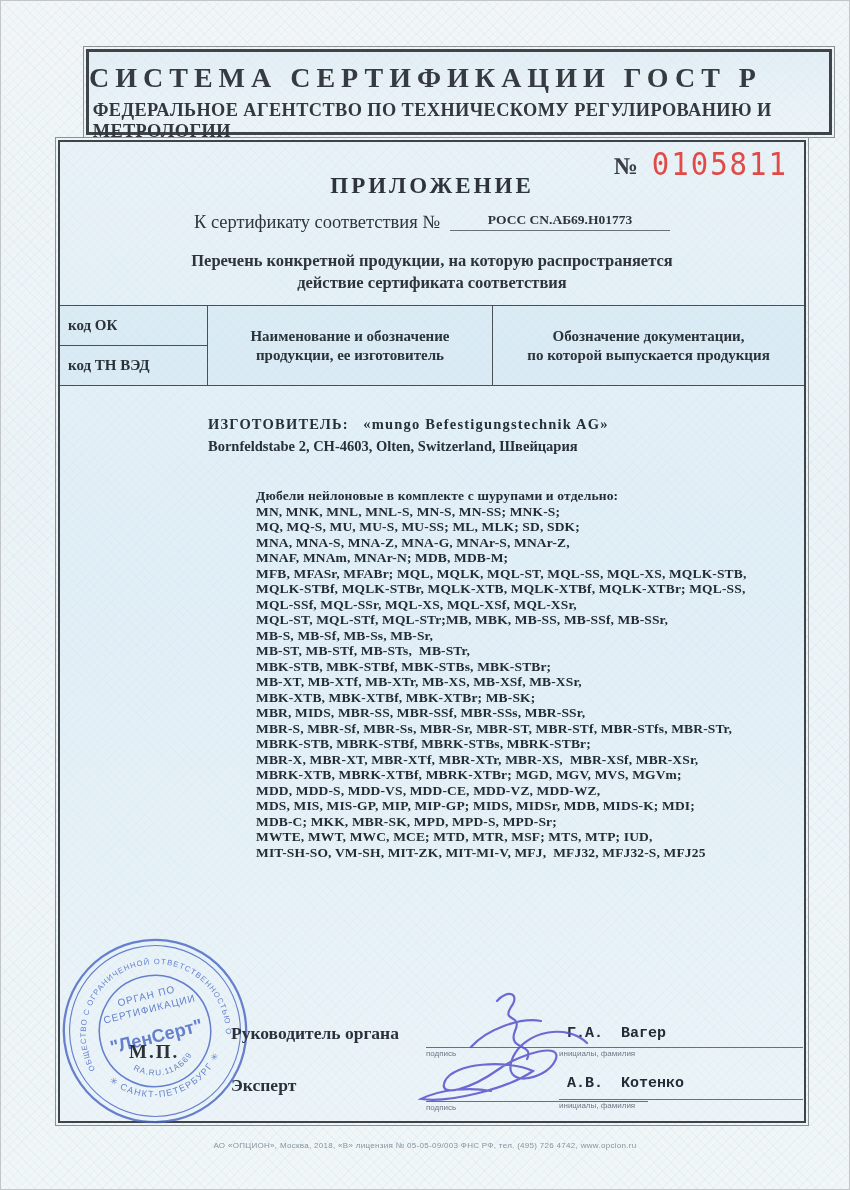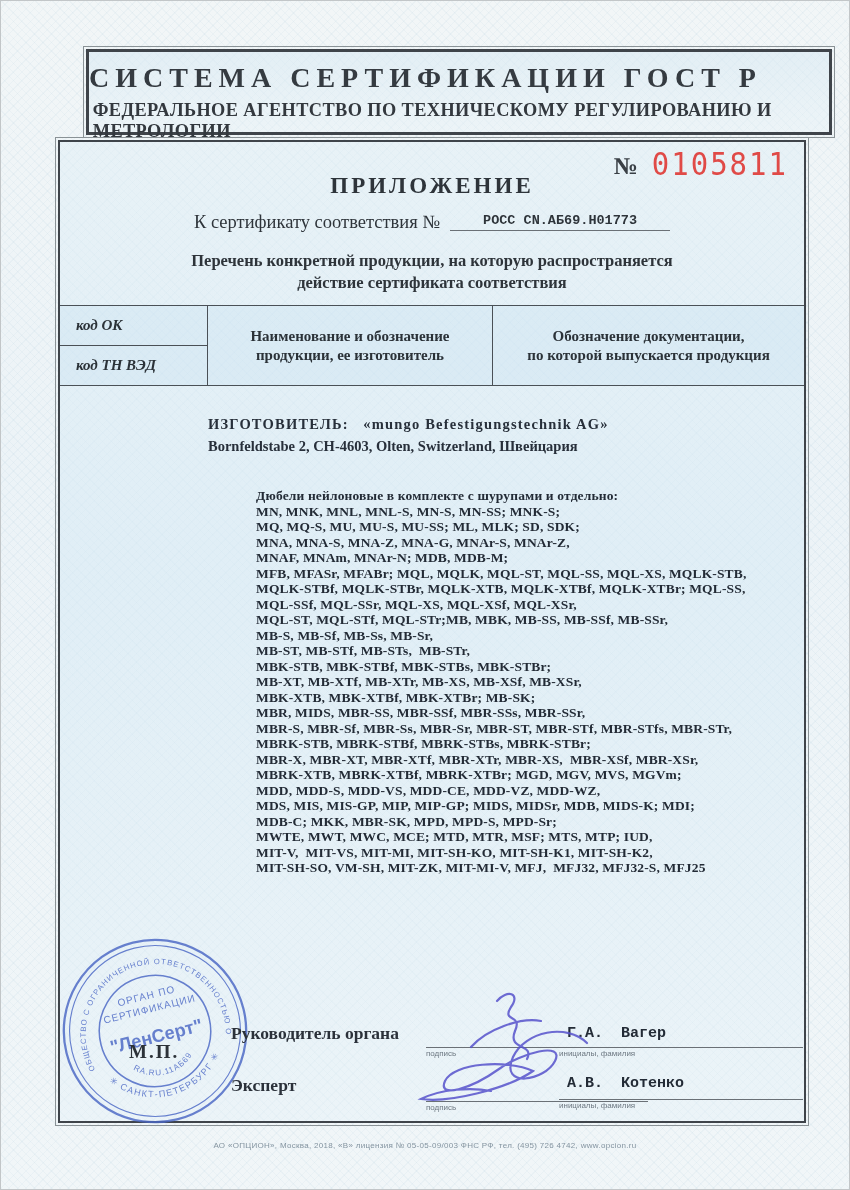--- a/index.html
+++ b/index.html
@@ -31,27 +31,27 @@
   }
 
   .doc-number{position:absolute; top:5px; right:16px; display:flex; align-items:baseline;}
   .doc-number .nosign{font-size:24px; font-weight:bold; color:#3a4046; margin-right:14px;}
   .doc-number .num{font-family:"DejaVu Sans Mono","Liberation Mono",monospace; font-size:29px; color:#e04a47; letter-spacing:2px; transform:scaleY(1.08);}
 
   .appendix-title{position:absolute; top:31px; left:0; width:100%; text-align:center; font-size:23px; font-weight:bold; letter-spacing:3px; color:#2e343a;}
 
   .cert-line{position:absolute; top:70px; left:0; width:100%; display:flex; justify-content:center; align-items:flex-end;}
   .cert-line .lbl{font-size:18.5px; color:#2e343a;}
-  .cert-line .val{margin-left:10px; width:220px; text-align:center; font-family:Liberation Mono, monospace; font-size:13.5px; font-weight:bold; color:#2e343a; border-bottom:1px solid #6a7076; padding-bottom:2px; transform:translateY(-2px); white-space:pre;}
+  .cert-line .val{margin-left:10px; width:220px; text-align:center; font-family:Liberation Serif, serif; font-size:13.5px; font-weight:bold; color:#2e343a; border-bottom:1px solid #6a7076; padding-bottom:2px; transform:translateY(-2px); white-space:pre;}
 
   .descr{position:absolute; top:108px; left:0; width:100%; text-align:center; font-size:16.5px; font-weight:bold; line-height:22px; color:#2e343a; white-space:pre-line;}
 
   .tbl{position:absolute; top:163px; left:0; width:100%; height:81px; border-top:1.5px solid #4a5056; border-bottom:1.5px solid #4a5056; display:flex; background:rgba(195,224,240,.28); box-sizing:border-box;}
   .tbl .c1{width:148px; border-right:1.5px solid #4a5056; display:flex; flex-direction:column; box-sizing:border-box;}
-  .tbl .c1 .half{flex:1; display:flex; align-items:center; padding-left:16px; font-size:15px; font-weight:600; color:#2b3238;font-style:italic;}
+  .tbl .c1 .half{flex:1; display:flex; align-items:center; padding-left:8px; font-size:15px; font-weight:600; color:#2b3238;}
   .tbl .c1 .half.top{border-bottom:1px solid #4a5056;}
   .tbl .c2{width:285px; border-right:1.5px solid #4a5056; box-sizing:border-box;}
   .tbl .c3{flex:1;}
   .tbl .th{height:100%; display:flex; align-items:center; justify-content:center; text-align:center; font-size:15px; font-weight:600; line-height:19px; color:#2b3238; white-space:pre-line;}
 
   .manufacturer{position:absolute; left:148px; top:271px; font-size:14.5px; font-weight:bold; color:#272f3a; line-height:22px;}
   .manufacturer .mlabel{letter-spacing:1.2px; white-space:pre;}
   .manufacturer .mname{white-space:pre;}
 
   .products{position:absolute; left:148px; top:346px; width:585px;margin-left:48px;}
@@ -138,21 +138,20 @@
       <div class="pl">MBK-XTB, MBK-XTBf, MBK-XTBr; MB-SK;</div>
       <div class="pl">MBR, MIDS, MBR-SS, MBR-SSf, MBR-SSs, MBR-SSr,</div>
       <div class="pl">MBR-S, MBR-Sf, MBR-Ss, MBR-Sr, MBR-ST, MBR-STf, MBR-STfs, MBR-STr,</div>
       <div class="pl">MBRK-STB, MBRK-STBf, MBRK-STBs, MBRK-STBr;</div>
       <div class="pl">MBR-X, MBR-XT, MBR-XTf, MBR-XTr, MBR-XS,  MBR-XSf, MBR-XSr,</div>
       <div class="pl">MBRK-XTB, MBRK-XTBf, MBRK-XTBr; MGD, MGV, MVS, MGVm;</div>
       <div class="pl">MDD, MDD-S, MDD-VS, MDD-CE, MDD-VZ, MDD-WZ,</div>
       <div class="pl">MDS, MIS, MIS-GP, MIP, MIP-GP; MIDS, MIDSr, MDB, MIDS-K; MDI;</div>
       <div class="pl">MDB-C; MKK, MBR-SK, MPD, MPD-S, MPD-Sr;</div>
       <div class="pl">MWTE, MWT, MWC, MCE; MTD, MTR, MSF; MTS, MTP; IUD,</div>
-      <div class="pl">MIT-V,  MIT-VS, MIT-MI, MIT-SH-KO, MIT-SH-K1, MIT-SH-K2,</div>
       <div class="pl">MIT-SH-SO, VM-SH, MIT-ZK, MIT-MI-V, MFJ,  MFJ32, MFJ32-S, MFJ25</div>
     </div>
   </div>
 
   <div class="stamp">
     <svg viewBox="0 0 200 200" width="192" height="192">
       <defs>
         <path id="arcOuter" d="M 30,124 A 73,73 0 1 1 170,124" fill="none"></path>
         <path id="arcBottom" d="M 28,112 A 74,74 0 0 0 172,112" fill="none"></path>
         <path id="arcInnerBottom" d="M 60,122 A 45,45 0 0 0 140,122" fill="none"></path>

